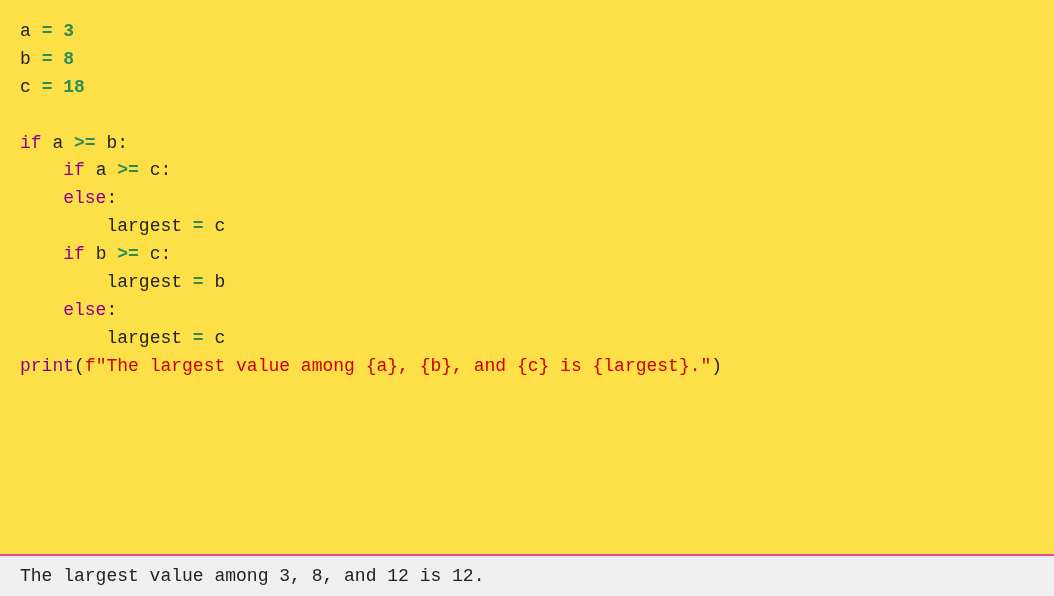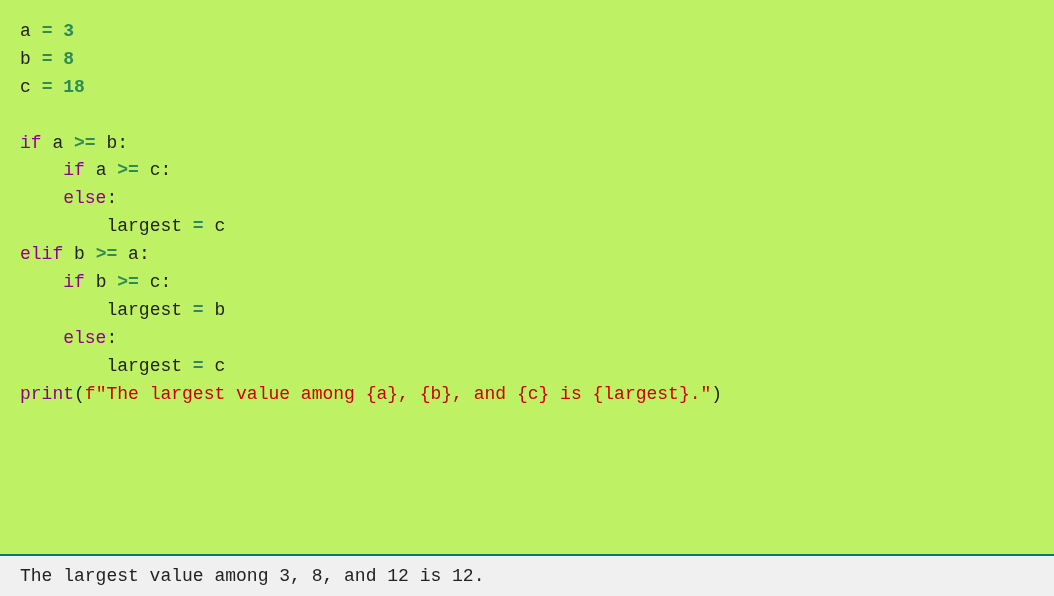--- a/index.html
+++ b/index.html
@@ -12,24 +12,24 @@
       width: 1054px;
       height: 596px;
       background: #f0f0f0;
       font-family: 'Courier New', Courier, monospace;
       font-size: 18px;
       display: flex;
       flex-direction: column;
     }
 
     .code-area {
-      background: #bef264;
+      background: #fde047;
       padding: 18px 20px 12px 20px;
       flex: 1;
-      border-bottom: 2px solid #0f766e;
+      border-bottom: 2px solid #ec4899;
       overflow: hidden;
     }
 
     .output-area {
       background: #f0f0f0;
       padding: 10px 20px;
       font-family: Liberation Mono, monospace;
       font-size: 18px;
       color: #222;
     }
@@ -52,21 +52,20 @@
 <div class="code-area">
 
   <div class="line"><span class="var">a</span> <span class="op">=</span> <span class="num">3</span></div>
   <div class="line"><span class="var">b</span> <span class="op">=</span> <span class="num">8</span></div>
   <div class="line"><span class="var">c</span> <span class="op">=</span> <span class="num">18</span></div>
   <div class="line">&nbsp;</div>
   <div class="line"><span class="kw">if</span> <span class="var">a</span> <span class="op">&gt;=</span> <span class="var">b</span><span class="punc">:</span></div>
   <div class="line">    <span class="kw">if</span> <span class="var">a</span> <span class="op">&gt;=</span> <span class="var">c</span><span class="punc">:</span></div>
   <div class="line">    <span class="kw">else</span><span class="punc">:</span></div>
   <div class="line">        <span class="var">largest</span> <span class="op">=</span> <span class="var">c</span></div>
-  <div class="line"><span class="kw">elif</span> <span class="var">b</span> <span class="op">&gt;=</span> <span class="var">a</span><span class="punc">:</span></div>
   <div class="line">    <span class="kw">if</span> <span class="var">b</span> <span class="op">&gt;=</span> <span class="var">c</span><span class="punc">:</span></div>
   <div class="line">        <span class="var">largest</span> <span class="op">=</span> <span class="var">b</span></div>
   <div class="line">    <span class="kw">else</span><span class="punc">:</span></div>
   <div class="line">        <span class="var">largest</span> <span class="op">=</span> <span class="var">c</span></div>
   <div class="line"><span class="kw">print</span><span class="punc">(</span><span class="str-red">f"The largest value among {a}, {b}, and {c} is {largest}."</span><span class="punc">)</span></div>
 
 </div>
 
 <div class="output-area">
   <span>The largest value among 3, 8, and 12 is 12.</span>

